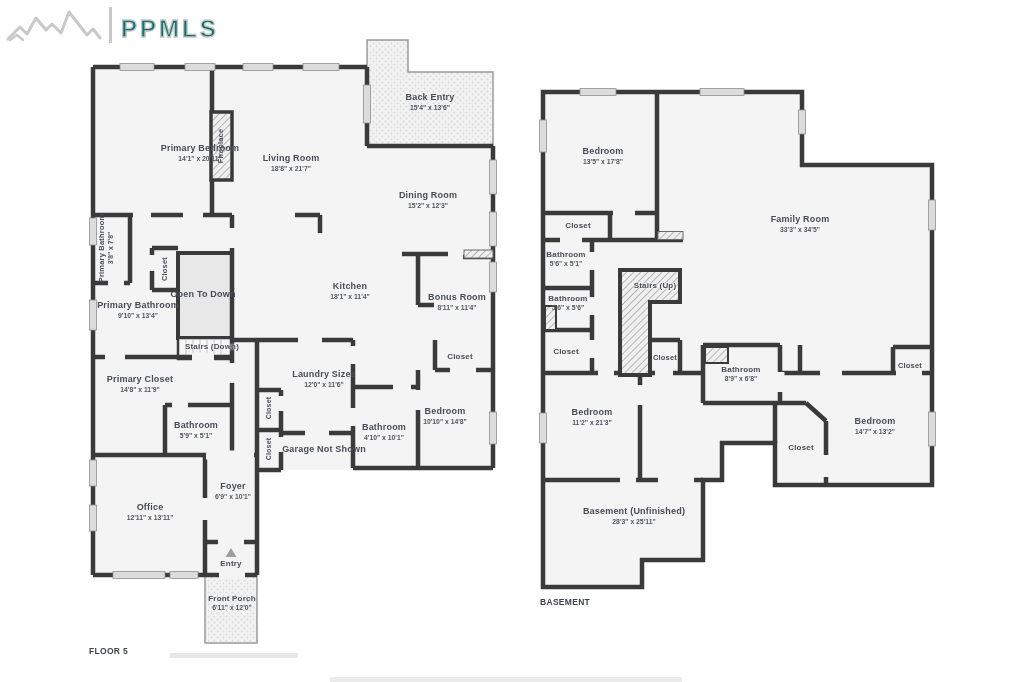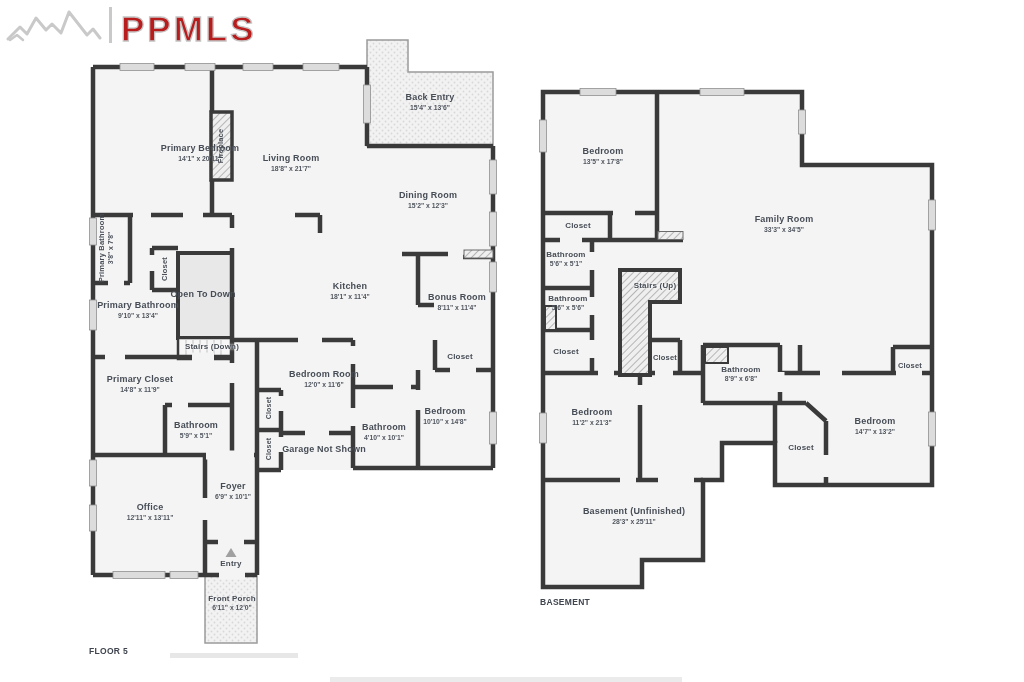--- a/index.html
+++ b/index.html
@@ -22,22 +22,22 @@
   .plan-title { position:absolute; font-size:8.5px; font-weight:700; color:#3f454e; letter-spacing:.3px; }
   .disclaimer {
     position:absolute; left:512px; top:672px; transform:translate(-50%,-50%);
     font-size:8.2px; font-weight:700; color:#4d4d4d; white-space:nowrap;
   }
 
   .watermark { position:absolute; left:6px; top:6px; }
   .wm-row { display:flex; align-items:center; height:38px; }
   .wm-divider { width:3px; height:36px; background:#c9c9c9; margin:0 9px 0 7px; }
   .wm-brand {
-    font-size:35px; font-weight:800; letter-spacing:3px;
-    color:#b91c1c;margin-top:8px; -webkit-text-stroke:1.3px #c4c4c4;
+    font-size:24px; font-weight:800; letter-spacing:3px;
+    color:#0f766e;margin-top:8px; -webkit-text-stroke:1.3px #c4c4c4;
   }
   .wm-copy {
     font-size:21px; font-weight:800; letter-spacing:1px; margin-top:-7px;
     color:#f2f2f2; -webkit-text-stroke:1.2px #c4c4c4; white-space:nowrap;
   }
 </style>
 </head>
 <body>
 
 <div class="stage">
@@ -243,21 +243,21 @@
     </div>
   <div class="room-label" style="left:140px;top:384px">
     <div class="room-name">Primary Closet</div>
       <div class="room-dims">14'8" x 11'9"</div>
     </div>
   <div class="room-label" style="left:196px;top:430px">
     <div class="room-name">Bathroom</div>
       <div class="room-dims">5'9" x 5'1"</div>
     </div>
   <div class="room-label" style="left:324px;top:379px">
-    <div class="room-name">Bedroom Room</div>
+    <div class="room-name">Laundry Sizes</div>
       <div class="room-dims">12'0" x 11'6"</div>
     </div>
   <div class="room-label vertical" style="left:269px;top:408px">
     <div class="room-name" style="font-size:7px">Closet</div>
     </div>
   <div class="room-label vertical" style="left:269px;top:449px">
     <div class="room-name" style="font-size:7px">Closet</div>
     </div>
   <div class="room-label" style="left:324px;top:450px">
     <div class="room-name">Garage Not Shown</div>
@@ -287,21 +287,21 @@
   <div class="room-label" style="left:232px;top:604px">
     <div class="room-name" style="font-size:8px">Front Porch</div>
       <div class="room-dims">6'11" x 12'0"</div>
     </div>
   <div class="plan-title" style="left:89px;top:646px">FLOOR 5</div>
 
   <div class="room-label" style="left:603px;top:156px">
     <div class="room-name">Bedroom</div>
       <div class="room-dims">13'5" x 17'8"</div>
     </div>
-  <div class="room-label" style="left:784px;top:224px">
+  <div class="room-label" style="left:800px;top:224px">
     <div class="room-name">Family Room</div>
       <div class="room-dims">33'3" x 34'5"</div>
     </div>
   <div class="room-label" style="left:578px;top:226px">
     <div class="room-name" style="font-size:8px">Closet</div>
     </div>
   <div class="room-label" style="left:566px;top:260px">
     <div class="room-name" style="font-size:8px">Bathroom</div>
       <div class="room-dims">5'6" x 5'1"</div>
     </div>

